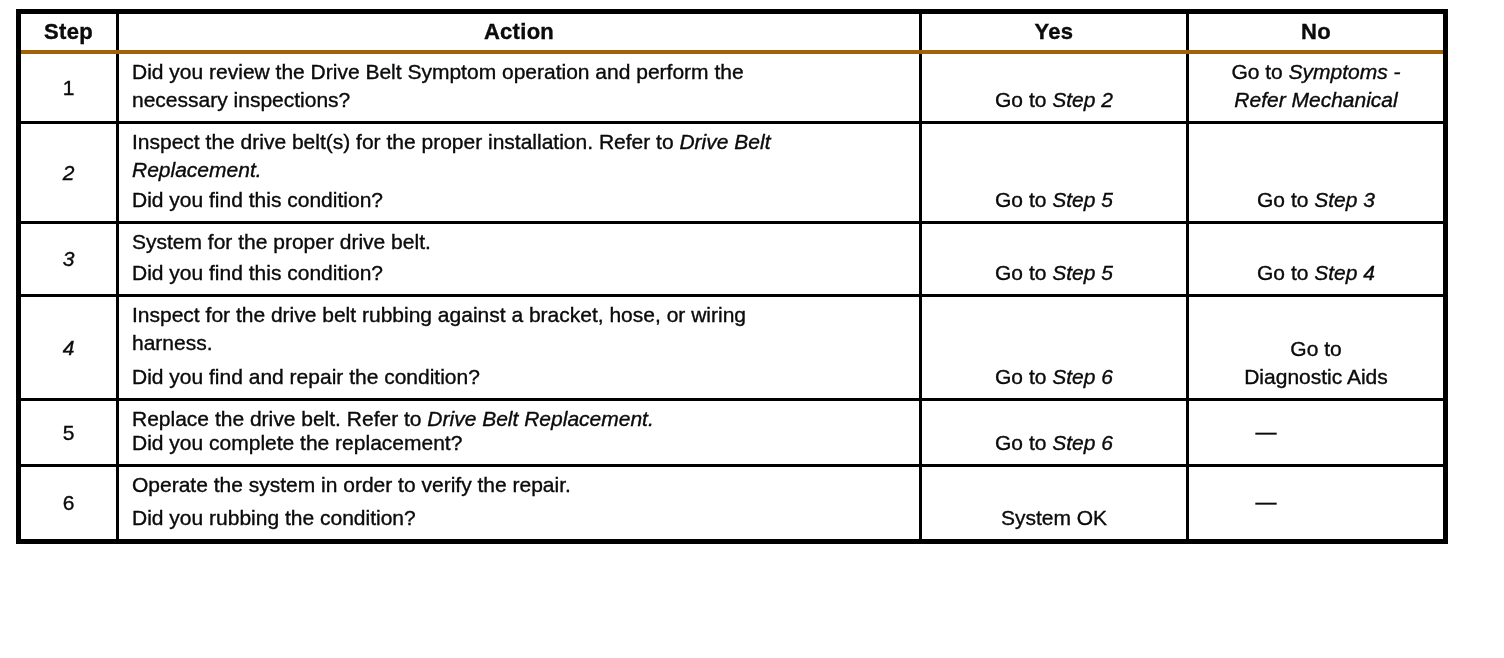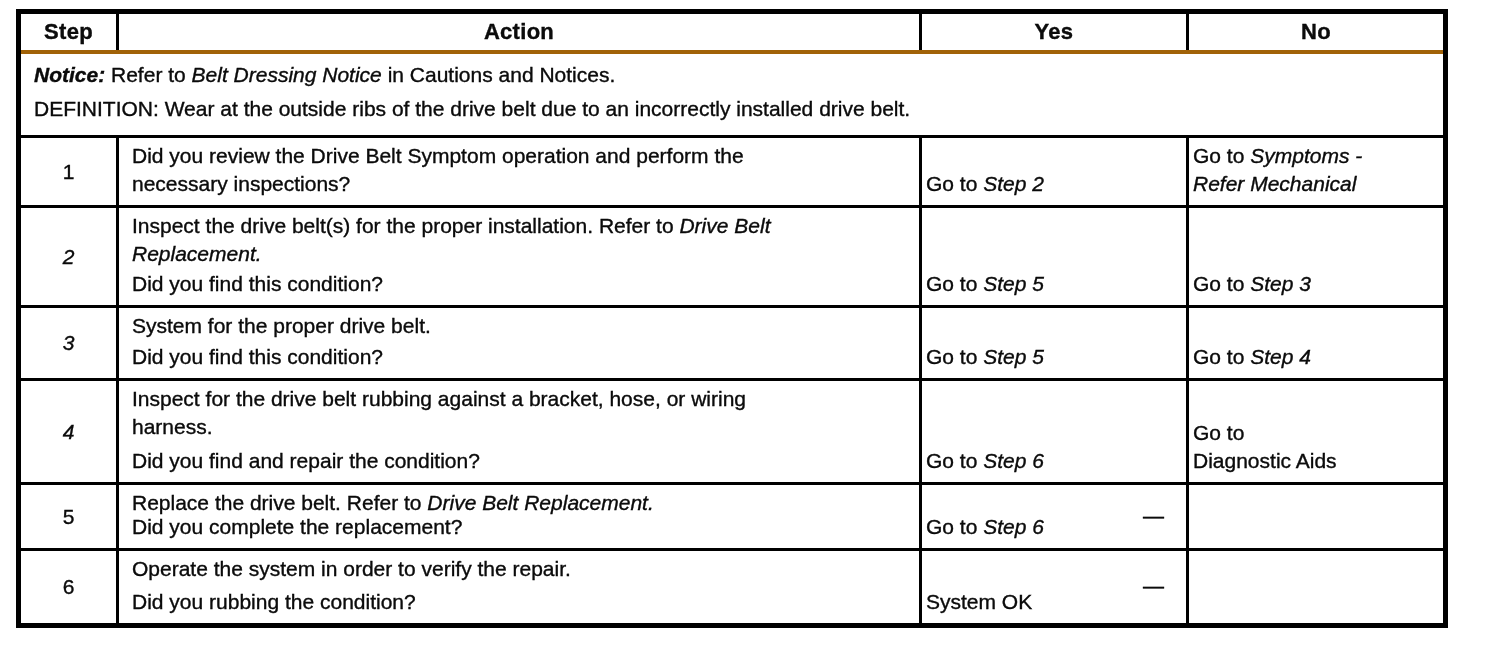--- a/index.html
+++ b/index.html
@@ -34,21 +34,21 @@
     text-align:center;vertical-align:middle;font-size:21px;
   }
   td.step-cell.it{font-style:italic;}
   td.action-cell{
     position:relative;vertical-align:top;
     padding:4px 8px 7px 13px;font-size:21px;line-height:28px;
   }
   .line{white-space:nowrap;}
   .question{position:absolute;bottom:7px;left:13px;white-space:nowrap;text-align:center;}
   td.yn-cell{
-    vertical-align:bottom;text-align:left;
+    vertical-align:bottom;text-align:center;
     padding:0 4px 7px 4px;font-size:21px;line-height:28px;margin-top:8px;
   }
   td.yn-cell.dash{vertical-align:middle;padding-bottom:2px;}
   td.yn-cell.dash .line{position:relative;left:-50px;}
 </style>
 </head>
 <body>
 
 <div class="page">
   <table class="diag">
@@ -60,26 +60,20 @@
     </colgroup>
     <thead>
       <tr>
         <th>Step</th>
         <th>Action</th>
         <th>Yes</th>
         <th>No</th>
       </tr>
     </thead>
     <tbody>
-      <tr class="notice-row">
-        <td class="notice-cell" colspan="4">
-          <div class="notice-line"><span class="bi">Notice:</span><span> Refer to </span><span class="it">Belt Dressing Notice</span><span> in Cautions and Notices.</span></div>
-          <div class="notice-line">DEFINITION: Wear at the outside ribs of the drive belt due to an incorrectly installed drive belt.</div>
-        </td>
-      </tr>
 
       <tr class="r1">
         <td class="step-cell">1</td>
         <td class="action-cell">
           <div class="line"><span>Did you review the Drive Belt Symptom operation and perform the</span><span class="it"></span></div>
           <div class="line"><span>necessary inspections?</span><span class="it"></span></div>
           <div class="question"></div>
         </td>
         <td class="yn-cell">
           <div class="line"><span>Go to </span><span class="it">Step 2</span></div>

